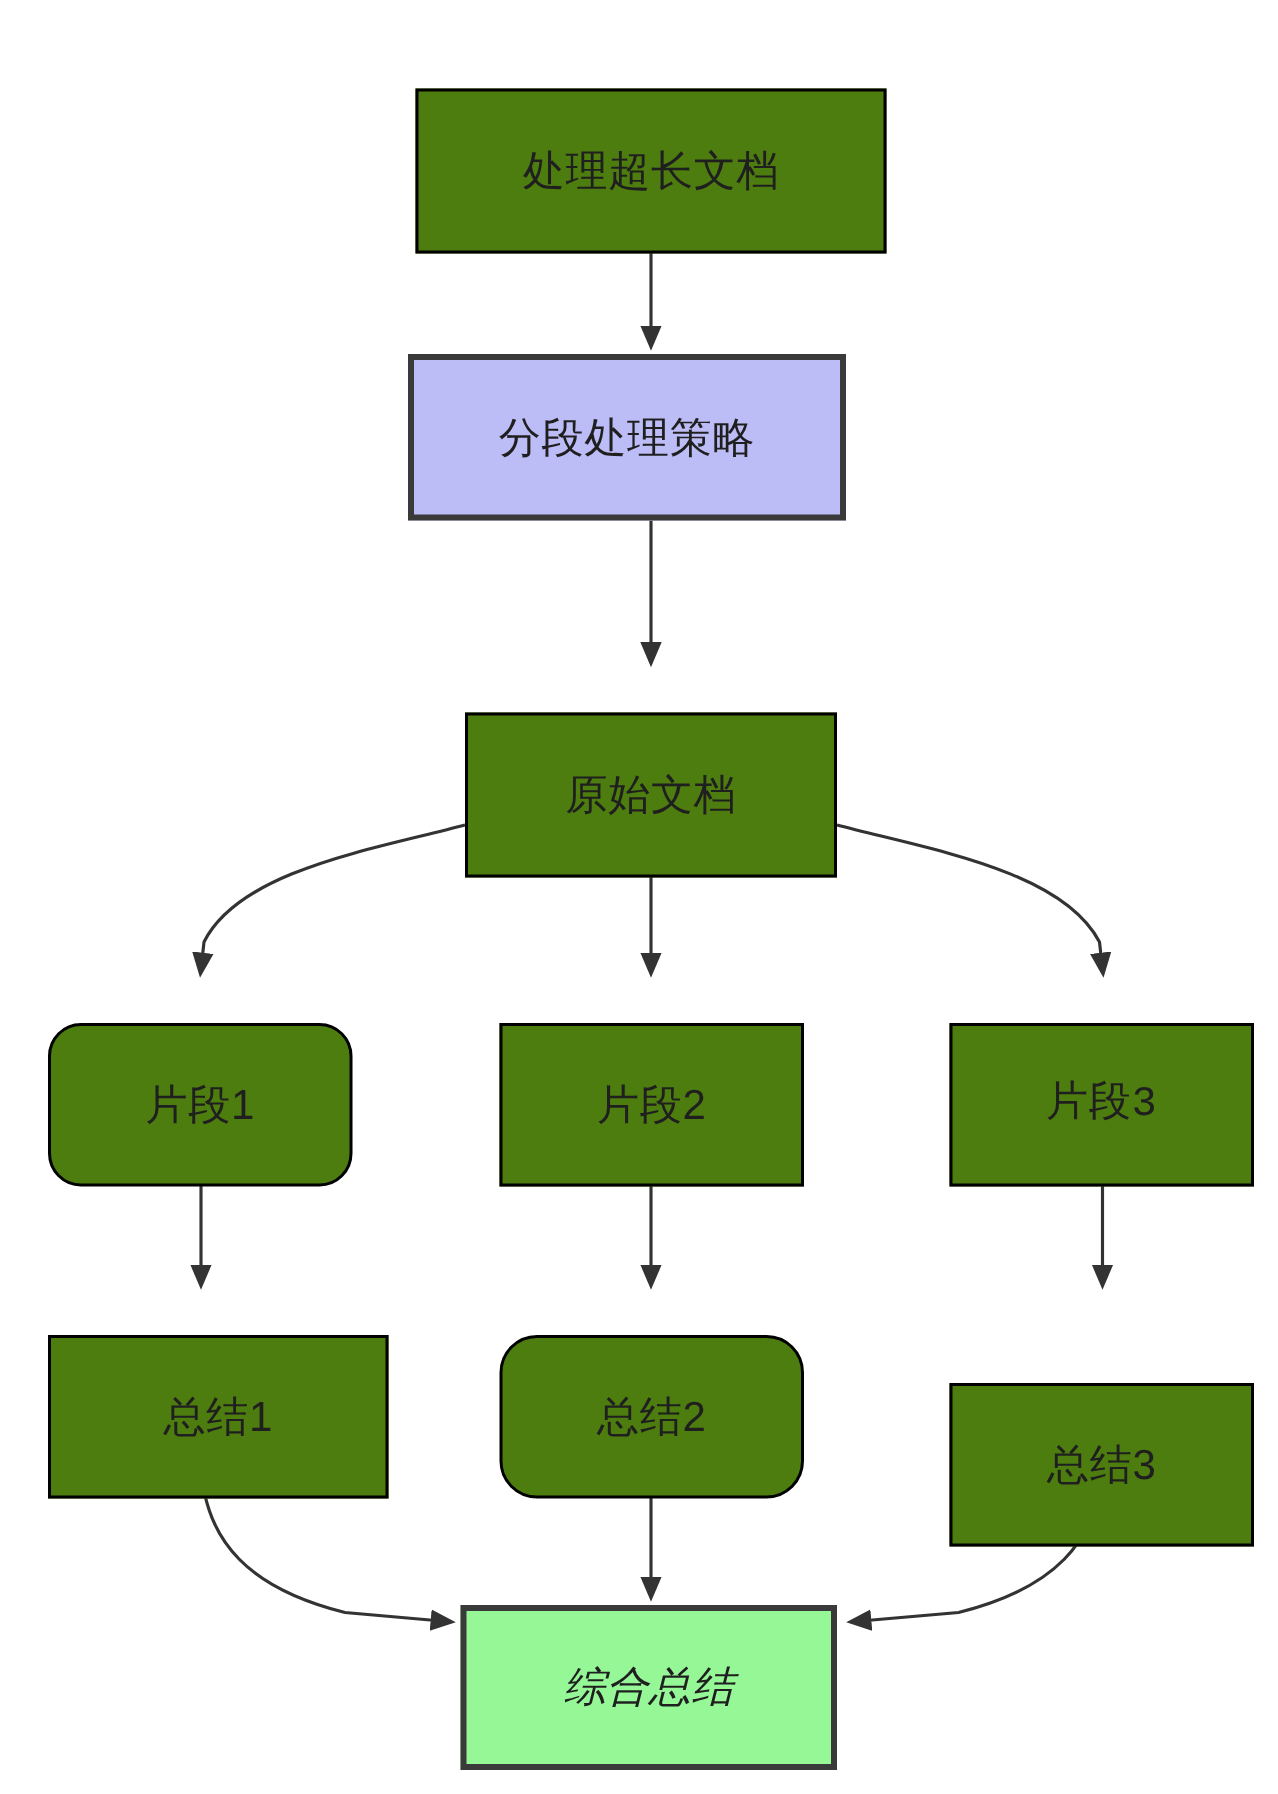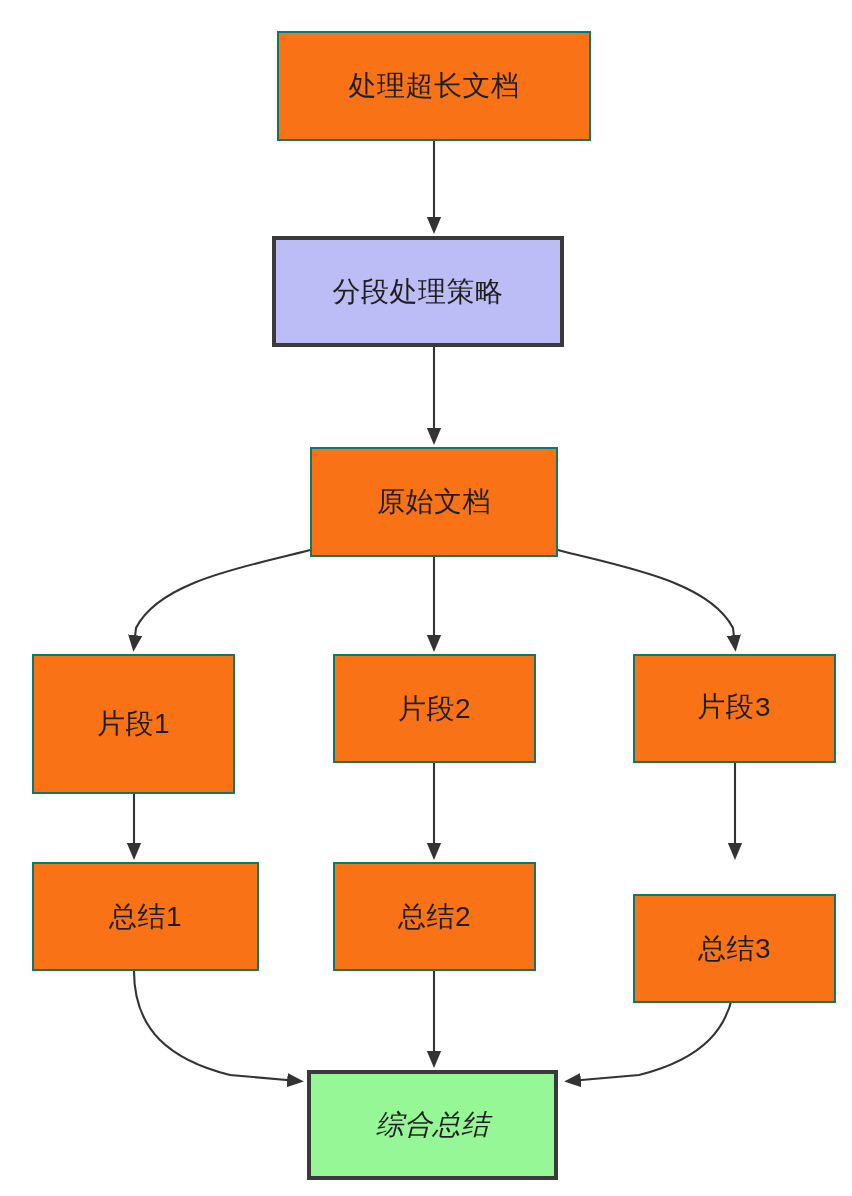--- a/index.html
+++ b/index.html
@@ -41,22 +41,23 @@
     text-align: center;
   }
   .node-label {
     font-size: 28px;
     line-height: 1.2;
     color: #1f1f1f;
     letter-spacing: 0.5px;
     white-space: nowrap;
   }
   .node.style-default {
-    background: #f97316;
-    border: 2px solid #0f766e;
+    background: #4d7c0f;
+    border: 2px solid #000000;
+    margin-top: 28px;
   }
   .node.style-emphasis {
     background: #bcbcf6;
     border: 4px solid #3a3a3a;
   }
   .node.style-success {
     background: #96f797;
     border: 4px solid #3a3a3a;
   }
 </style>
@@ -100,37 +101,37 @@
   </div>
 
   <div class="node style-emphasis" style="left:272px; top:236px; width:292px; height:111px;">
     <span class="node-label">分段处理策略</span>
   </div>
 
   <div class="node style-default" style="left:310px; top:447px; width:248px; height:110px;">
     <span class="node-label">原始文档</span>
   </div>
 
-  <div class="node style-default" style="left:32px; top:654px; width:203px; height:140px;">
+  <div class="node style-default" style="left:32px; top:654px; width:203px; height:109px;border-radius:22px;">
     <span class="node-label">片段1</span>
   </div>
 
   <div class="node style-default" style="left:333px; top:654px; width:203px; height:109px;">
     <span class="node-label">片段2</span>
   </div>
 
   <div class="node style-default" style="left:633px; top:654px; width:203px; height:109px;font-family:Liberation Mono, monospace;">
     <span class="node-label">片段3</span>
   </div>
 
   <div class="node style-default" style="left:32px; top:862px; width:227px; height:109px;text-align:center;">
     <span class="node-label">总结1</span>
   </div>
 
-  <div class="node style-default" style="left:333px; top:862px; width:203px; height:109px;">
+  <div class="node style-default" style="left:333px; top:862px; width:203px; height:109px;border-radius:25px;">
     <span class="node-label">总结2</span>
   </div>
 
   <div class="node style-default" style="left:633px; top:894px; width:203px; height:109px;">
     <span class="node-label">总结3</span>
   </div>
 
   <div class="node style-success" style="left:307px; top:1070px; width:251px; height:110px;font-style:italic;">
     <span class="node-label">综合总结</span>
   </div>

